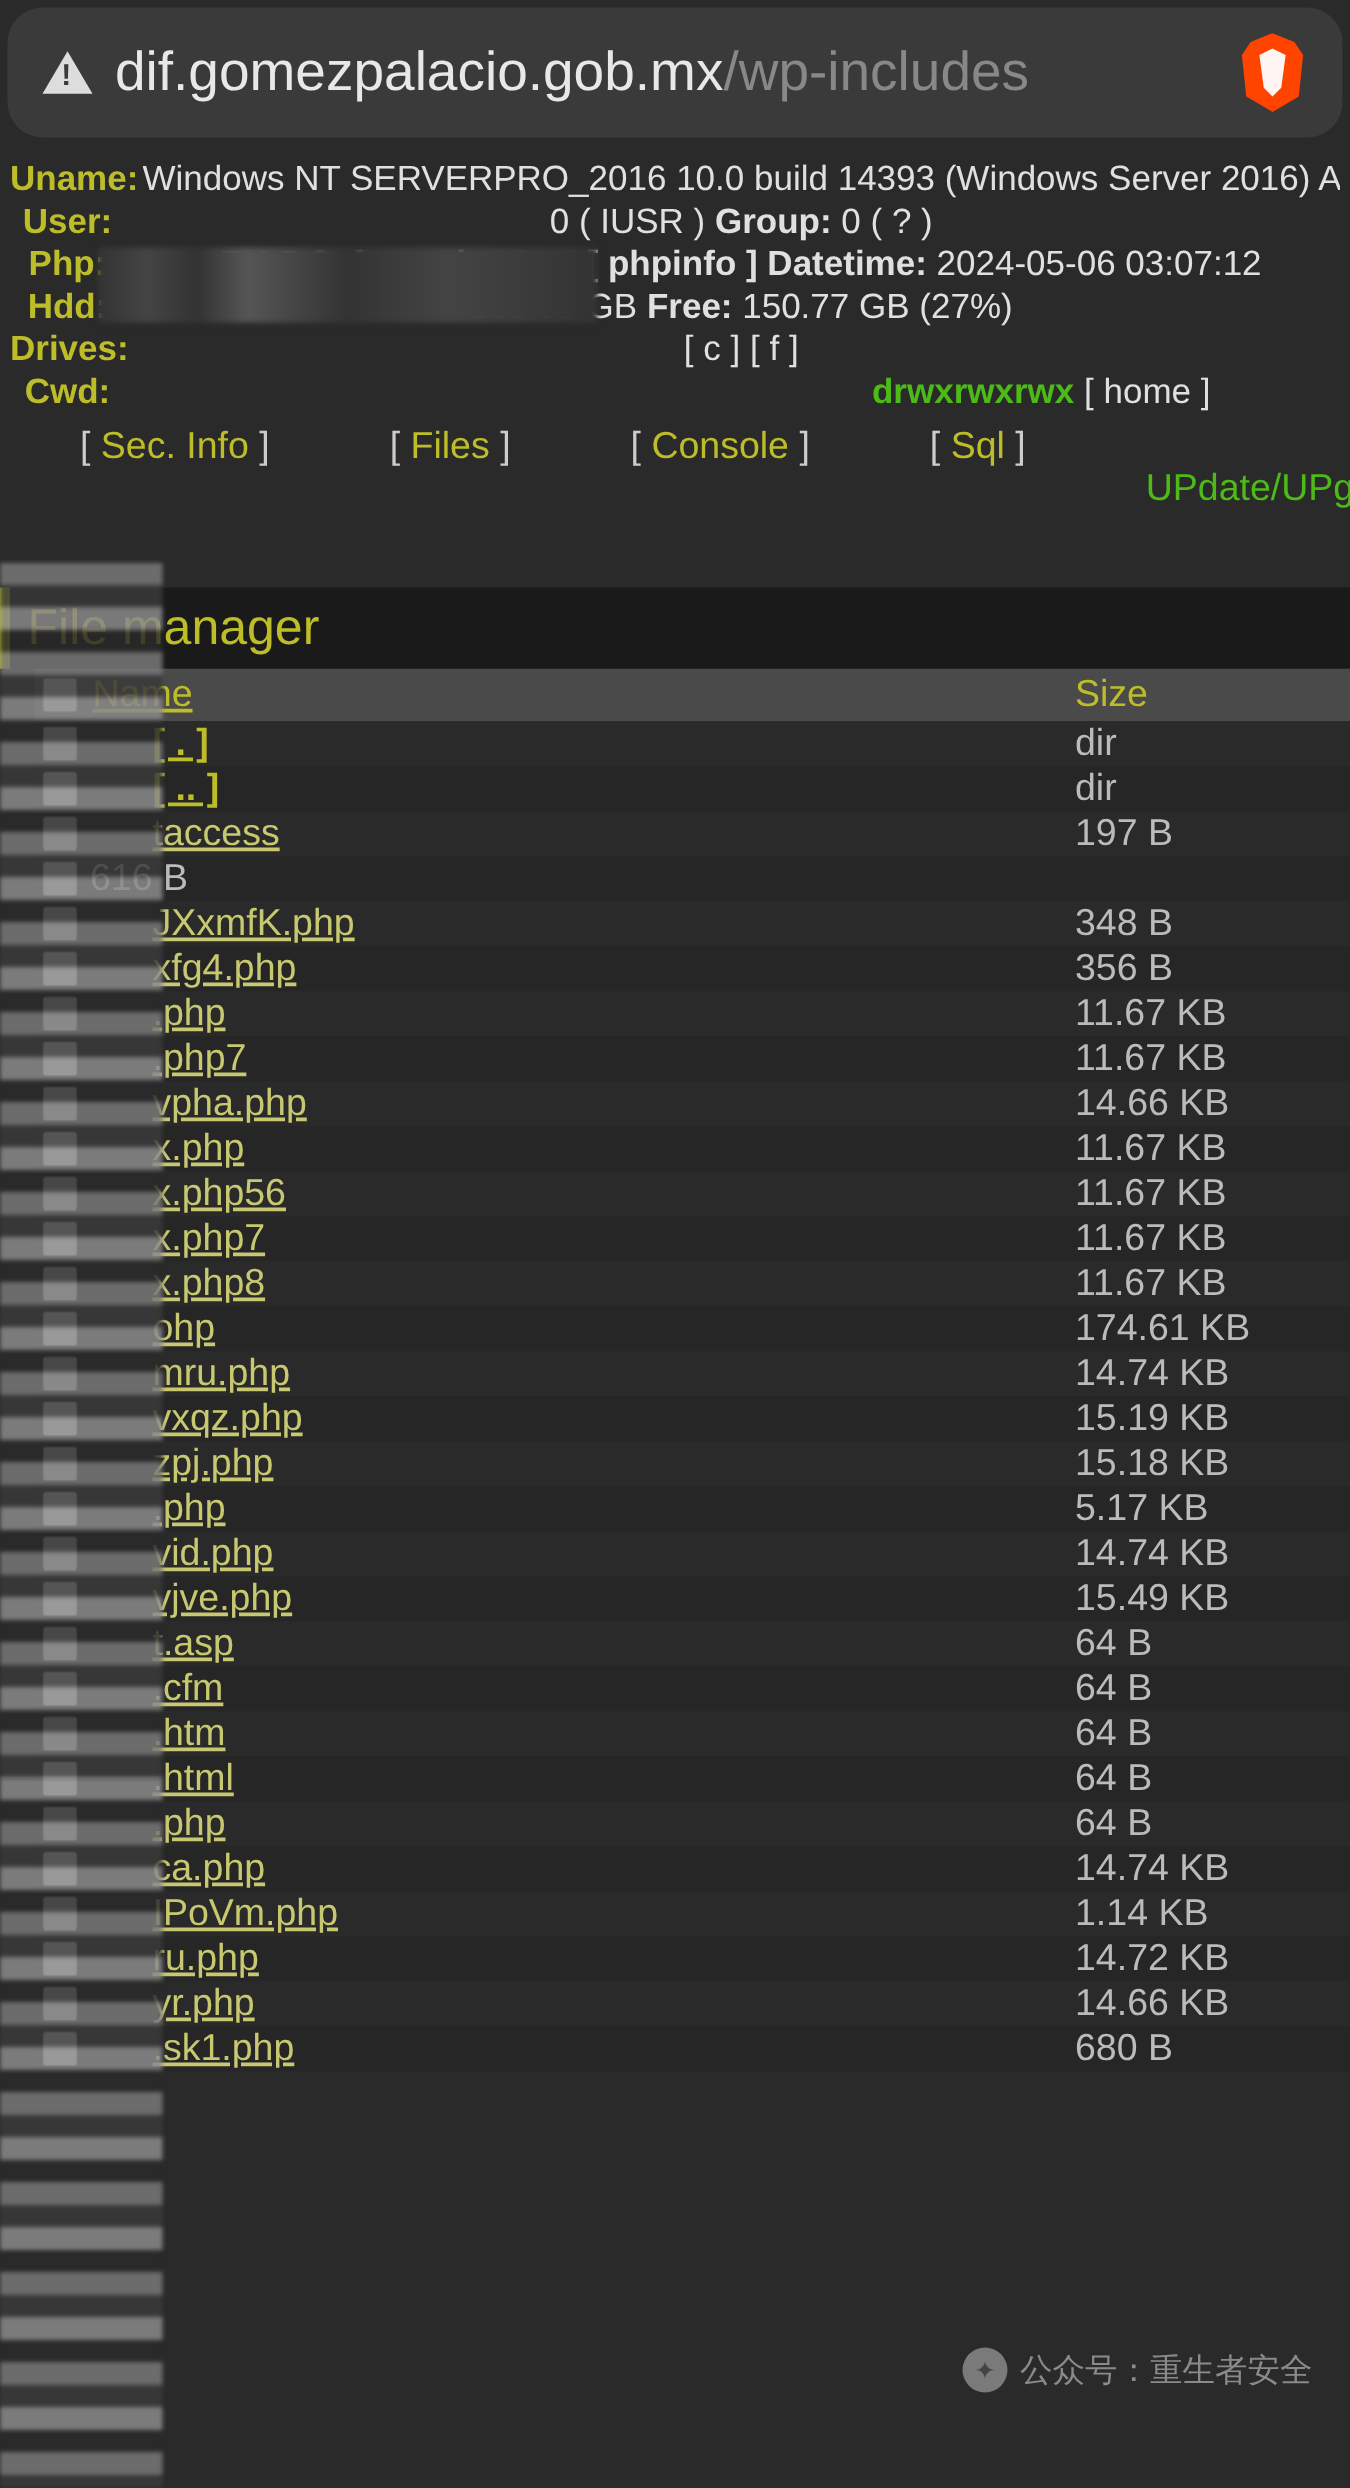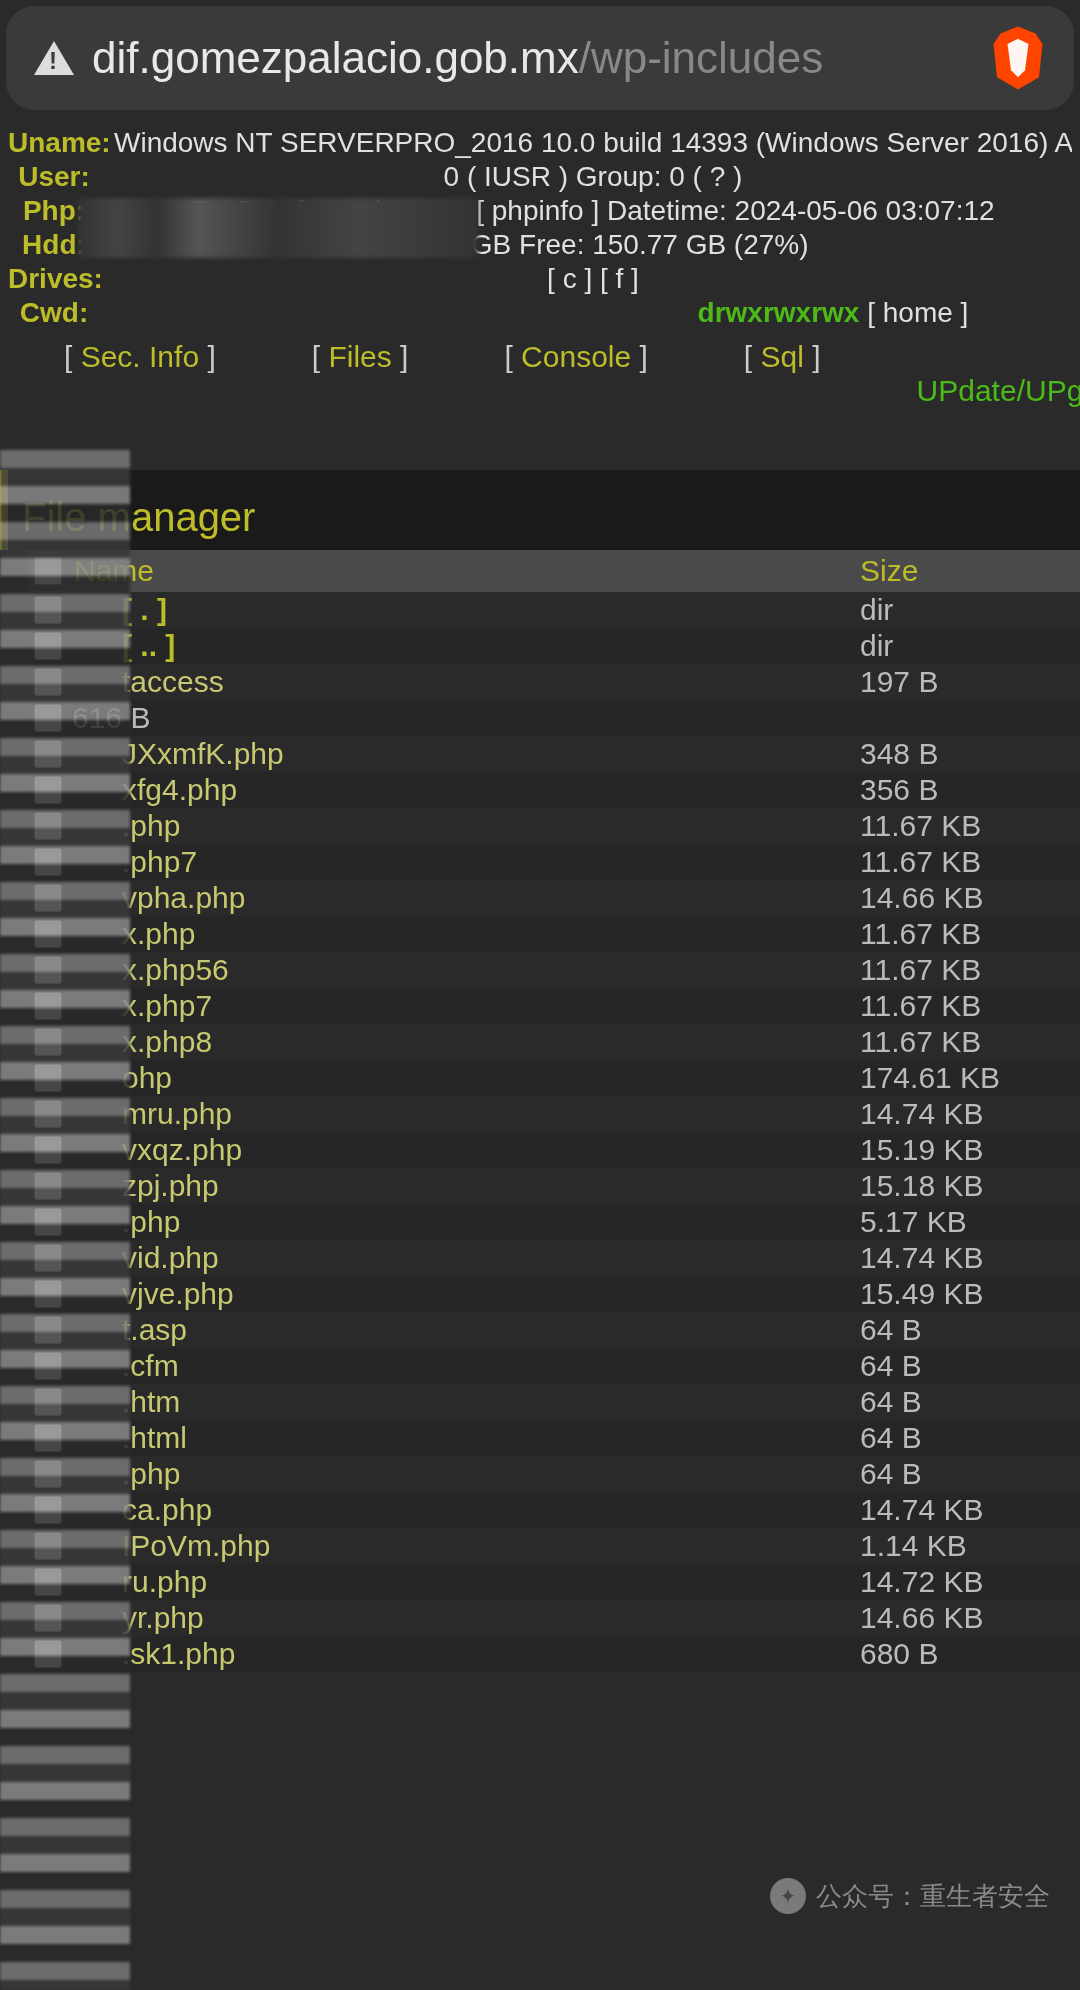--- a/index.html
+++ b/index.html
@@ -48,21 +48,21 @@
     .brave-icon {
       width: 56px; height: 64px;
       position: relative;
     }
     .brave-icon svg { width: 100%; height: 100%; }
     
     .sysinfo { padding: 10px 8px 4px 8px; }
     .info-row { display: flex; gap: 14px; line-height: 34px; margin-bottom: 0; text-align: center; }
     .info-label { color: #bdbd2a; font-weight: bold; width: 92px; }
     .info-value { color: #e0e0e0; flex: 1; overflow: hidden; white-space: nowrap; }
-    .bold-on { font-weight: normal; }
+    .bold-on { font-weight: bold; }
     .off { color: #ff3a3a; font-weight: bold; }
     .green { color: #4cbb17; font-weight: bold; }
     .bracket { color: #e0e0e0; }
     
     .nav-menu {
       display: flex;
       padding: 6px 28px 4px 28px;
       gap: 60px;
       font-size: 30px;
       align-items: flex-start;
@@ -80,32 +80,31 @@
       align-items: center;
       background: #1a1a1a;
       margin-top: 24px;
       border-left: 8px solid #bdbd2a;
       padding: 10px 14px;
     }
     .fm-title-text {
       color: #bdbd2a;
       font-size: 40px;
       font-weight: 500;
-      margin-top: 15px;
     }
     
     .file-table { width: 100%; padding-left: 28px; }
     .table-header {
       display: flex;
       background: #4a4a4a;
       padding: 4px 0;
       align-items: center;
     }
     .col-check { width: 44px; display: flex; align-items: center; padding-left: 6px; }
-    .col-name { flex: 1; color: #bdbd2a; font-size: 30px; padding-left: 2px; }
+    .col-name { flex: 1; color: #bdbd2a; font-size: 30px; padding-left: 2px; text-decoration: underline; }
     .col-size { width: 220px; color: #bdbd2a; font-size: 30px; }
     
     .file-row {
       display: flex;
       align-items: center;
       background: #2a2a2a;
       padding: 1px 0;
       min-height: 34px;
     }
     .file-row.dark { background: #262626; }

